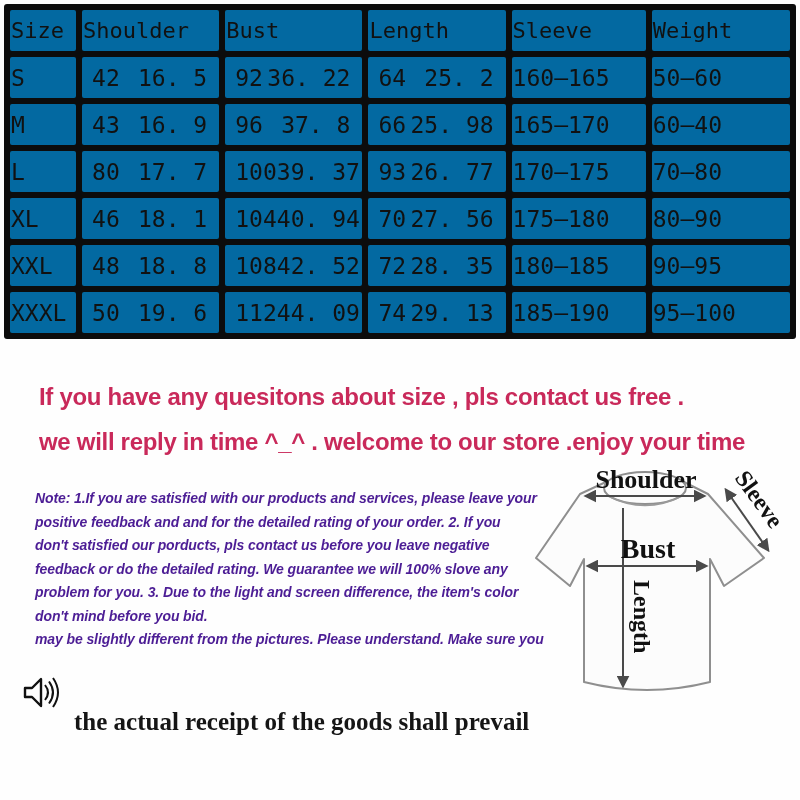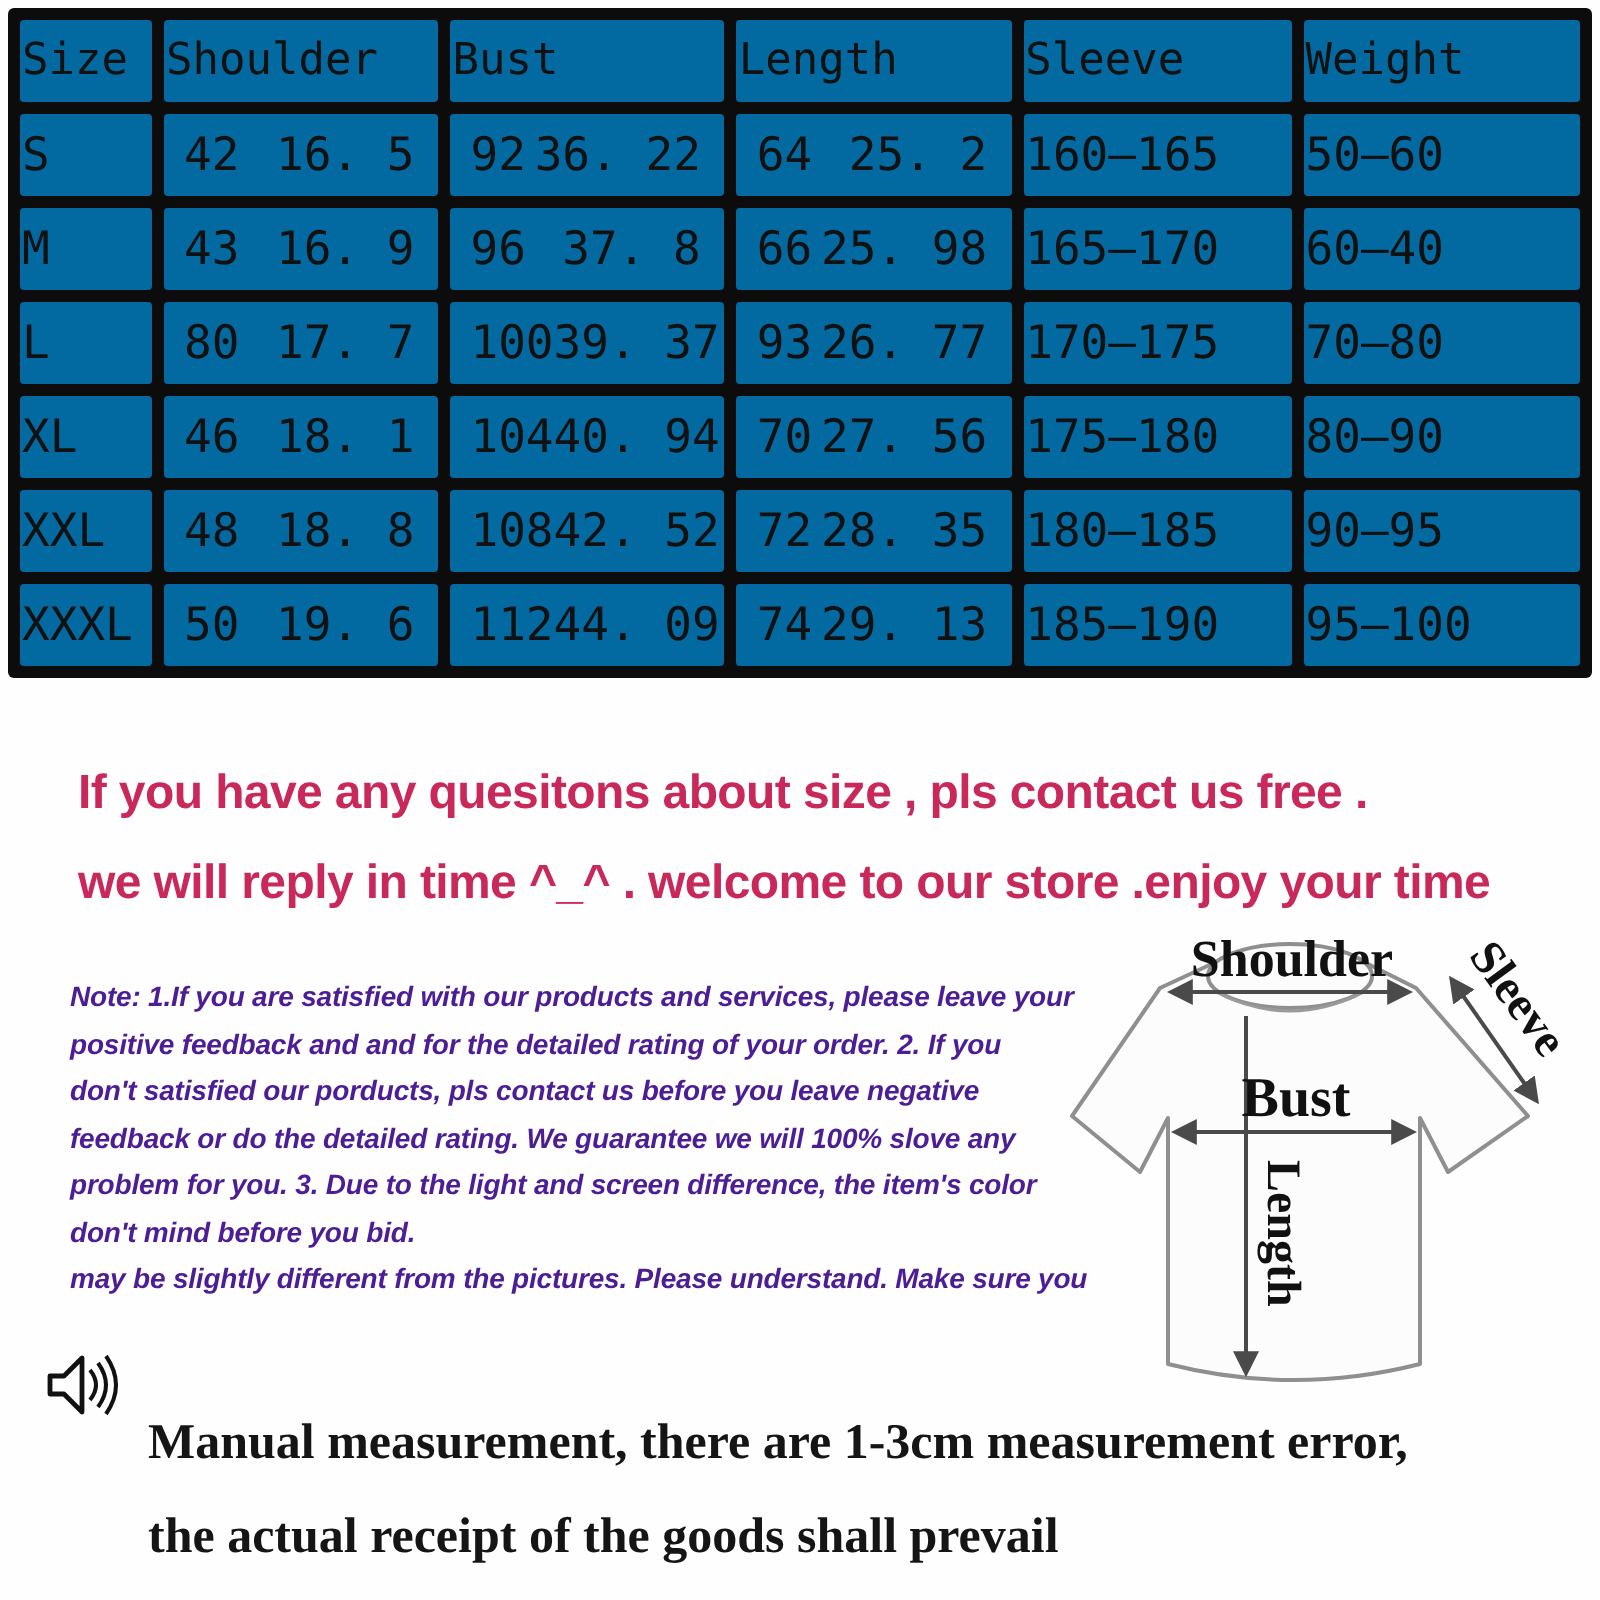--- a/index.html
+++ b/index.html
@@ -247,15 +247,14 @@
 
 <div class="speaker">
   <svg width="42" height="42" viewBox="0 0 42 42">
     <path d="M5,16 L12,16 L21,7 L21,34 L12,25 L5,25 Z" fill="none" stroke="#111" stroke-width="2.4" stroke-linejoin="round"></path>
     <path d="M25,13 Q31,20.5 25,28" fill="none" stroke="#111" stroke-width="2"></path>
     <path d="M29,9.5 Q37,20.5 29,31.5" fill="none" stroke="#111" stroke-width="2"></path>
     <path d="M33,6 Q43,20.5 33,35" fill="none" stroke="#111" stroke-width="2"></path>
   </svg>
 </div>
 <div class="footer-text">
-  <div>Manual measurement, there are 1-3cm measurement error,</div>
   <div>the actual receipt of the goods shall prevail</div>
 </div>
 
 </body></html>

